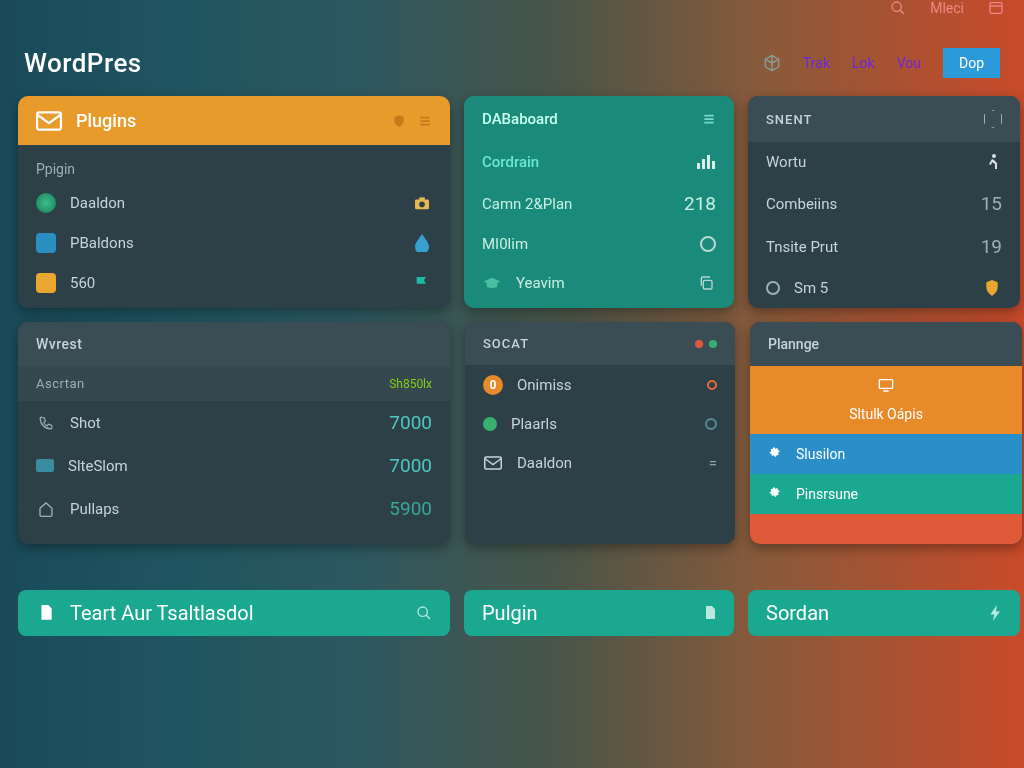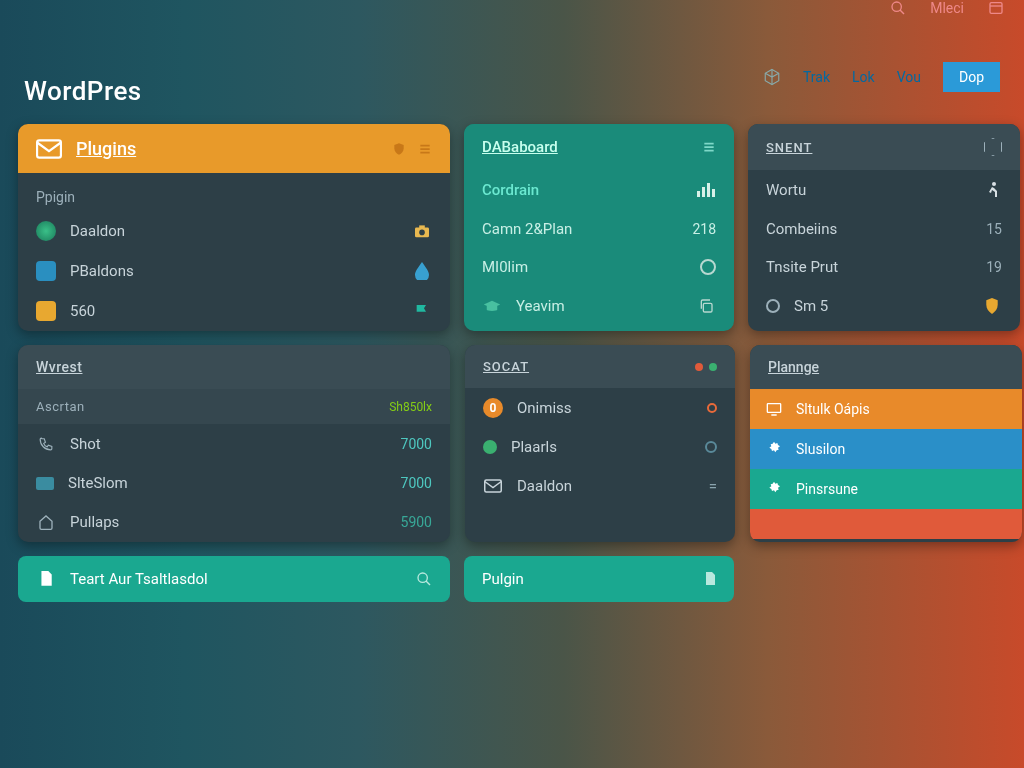--- a/index.html
+++ b/index.html
@@ -1,36 +1,36 @@
 <!DOCTYPE html>
 <html><head>
 <meta charset="utf-8">
 <style>
   * { box-sizing: border-box; margin: 0; padding: 0; font-family: -apple-system, "Segoe UI", Roboto, sans-serif; }
   body { width: 1024px; height: 768px; background: linear-gradient(90deg, #1a4a5a 0%, #1f5560 18%, #2d5860 35%, #4a5548 55%, #8a5a3a 75%, #c84a2a 100%); overflow: hidden; }
   .topbar { height: 20px; display: flex; align-items: flex-start; padding: 0 20px; color: #fff; font-size: 11px; justify-content: space-between; }
   .topbar .right { display: flex; gap: 24px; color: #e88; }
   .header { display: flex; align-items: center; justify-content: space-between; padding: 28px 24px 18px 24px; }
-  .header h1 { color: #fff; font-size: 26px; font-weight: 500; letter-spacing: 0.5px; margin-top: 28px; }
+  .header h1 { color: #fff; font-size: 26px; font-weight: 500; letter-spacing: 0.5px; }
   .header .nav { display: flex; align-items: center; gap: 22px; }
   .nav-icon { width: 18px; height: 18px; display: flex; align-items: center; justify-content: center; color: #a8b8c0; }
-  .nav-text { color: #0369a1; font-size: 14px; }
+  .nav-text { color: #6d28d9; font-size: 14px; }
   .nav-btn { background: #2b9ad8; color: #fff; padding: 7px 16px; border-radius: 0; font-size: 14px; border: none; }
 
   .grid { display: grid; grid-template-columns: 432px 270px 272px; gap: 14px; padding: 0 18px; }
   .card { background: #2d3f47; border-radius: 10px; overflow: hidden; box-shadow: 0 4px 12px rgba(0,0,0,.35); }
-  .card-hdr { display: flex; align-items: center; justify-content: space-between; padding: 14px 18px; font-size: 18px; font-weight: 500; text-decoration: underline; }
+  .card-hdr { display: flex; align-items: center; justify-content: space-between; padding: 14px 18px; font-size: 18px; font-weight: 500; }
   .card-hdr.orange { background: #e89a2a; color: #fff; }
   .card-hdr.teal { background: #1a8b7a; color: #c8ffee; font-size: 15px; }
   .card-hdr.dark { background: #3a4c54; color: #c8d4da; font-size: 15px; }
   .card-sub { padding: 16px 18px 6px 18px; color: #9cb0ba; font-size: 14px; }
   .row { display: flex; align-items: center; justify-content: space-between; padding: 10px 18px; color: #c8d4da; font-size: 15px; }
   .row.striped { background: #35474f; }
   .row .lft { display: flex; align-items: center; gap: 14px; }
-  .row .val { color: #4ec8c0; font-size: 14px; }
+  .row .val { color: #4ec8c0; font-size: 19px; }
   .row .val.teal2 { color: #38a898; }
   .ico { width: 20px; height: 20px; display: flex; align-items: center; justify-content: center; border-radius: 4px; font-size: 12px; }
   .ico.globe { background: radial-gradient(#3ac088,#1a7a5a); color:#fff; border-radius:50%; }
   .ico.disc  { background: #2a8fc0; border-radius:4px; }
   .ico.folder{ background:#e8a830; }
   .ico.camera{ color:#e8b850; }
   .ico.drop  { color:#38a0d0; }
   .ico.flag  { color:#20b8a0; }
   .ico.chart { color:#e8e8e8; }
   .ico.ring  { border:2px solid #b8d8d0; border-radius:50%; width:16px; height:16px; background:#1a8b7a; }
@@ -49,26 +49,26 @@
   .ico.ring2 { border:2px solid #5a8a9a;border-radius:50%;width:12px;height:12px; }
   .ico.ring3 { border:2px solid #e86a3a;border-radius:50%;width:10px;height:10px; }
 
   .card.teal-body { background: #1a8b7a; }
   .card.teal-body .row { color:#c8efe5; }
 
   
   .grid2 { display:grid; grid-template-columns:432px 270px 272px; gap:15px; padding:14px 18px 0 18px; }
   .card2x { background:#2d3f47; border-radius:10px; overflow:hidden; box-shadow:0 4px 12px rgba(0,0,0,.35); }
   .plange .item{ padding:12px 16px; display:flex; align-items:center; gap:14px; color:#fff; font-size:14px; }
-  .plange .item.orange{ background:#e88a2a; }
+  .plange .item.orange{ background:#e88a2a;flex-direction:column; }
   .plange .item.blue{ background:#2a8fc8; }
   .plange .item.teal{ background:#1aa890; }
   .plange .item.red{ background:#e05a3a; }
   .barrow{ display:grid; grid-template-columns:432px 270px 272px; gap:14px; padding:14px 18px 0 18px; }
-  .pillbtn{ background:#1aa890; color:#fff; border-radius:8px; height:46px; display:flex; align-items:center; gap:14px; padding:0 18px; font-size:15px; }
+  .pillbtn{ background:#1aa890; color:#fff; border-radius:8px; height:46px; display:flex; align-items:center; gap:14px; padding:0 18px; font-size:20px;margin-top:32px; }
   .pillbtn .sico{ width:20px;height:20px;display:flex;align-items:center;justify-content:center; }
   .pillbtn .end{ margin-left:auto; opacity:.85; }
   .dotpair{ display:flex; gap:6px; align-items:center; margin-left:auto; }
   .dot{ width:8px;height:8px;border-radius:50%; }
   .dot.r{ background:#e05a3a; } .dot.g{ background:#3ab070; }
 
   svg{ display:block; }
 </style>
 </head>
 <body>
@@ -405,13 +405,21 @@
       </span>
   </div>
   <div class="pillbtn">
     <span>Pulgin</span>
     <span class="end">
         <svg width="12" height="14" viewBox="0 0 24 28" fill="#d4f4ec">
           <path d="M4 0h12l6 6v20H4z"></path>
         </svg>
       </span>
   </div>
+  <div class="pillbtn">
+    <span>Sordan</span>
+    <span class="end">
+        <svg width="12" height="16" viewBox="0 0 14 20" fill="#d4f4ec">
+          <path d="M8 0L0 12h5l-2 8 9-12H7z"></path>
+        </svg>
+      </span>
+  </div>
 </div>
 
 </body></html>

